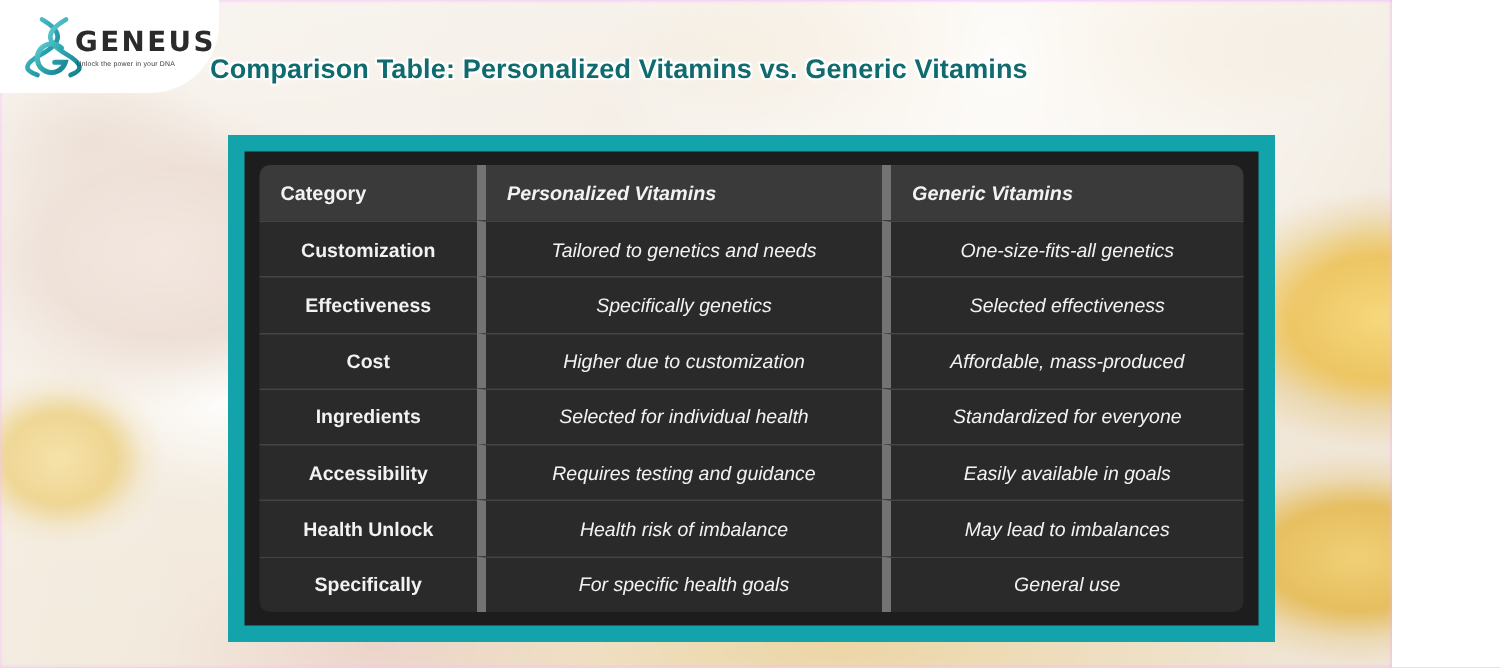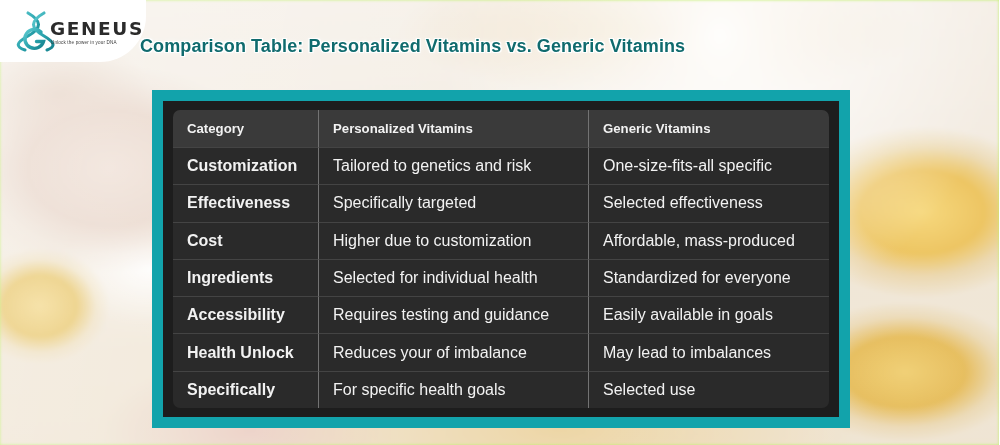--- a/index.html
+++ b/index.html
@@ -8,24 +8,24 @@
   }
   body {
     width: 1000px;
     height: 445px;
     font-family: "Liberation Sans", sans-serif;
     overflow: hidden;
   }
 
   #stage {
     position: relative;
-    width: 999px;
+    width: 928px;
     height: 445px;
     overflow: hidden;
-    background: #bef264;
+    background: #f0abfc;
   }
 
   
   .bg-photo {
     position: absolute;
     inset: 0;
     background-color: #f2ece4;
     background-image:
       
       radial-gradient(circle at 72% 8%, rgba(255,255,255,0.95) 0%, rgba(255,255,255,0.0) 34%),
@@ -152,27 +152,28 @@
     background: #3a3a3a;
     font-size: 13.2px;
     font-weight: 700;
     height: 37px;
   }
   table.cmp thead th:first-child { border-top-left-radius: 7px; }
   table.cmp thead th:last-child  { border-top-right-radius: 7px; }
 
   table.cmp td {
     background: #2a2a2a;
-    font-size: 16px;
+    font-size: 13px;
     font-weight: 400;
     height: 37px;
     border-top: 1px solid #444444;
+    text-align: center;
   }
   table.cmp td.cat { font-weight: 700; }
-  table.cmp th + th, table.cmp td + td { border-left: 1px solid #737373; }
+  table.cmp th + th, table.cmp td + td { border-left: 6px solid #737373; font-style: italic; }
   table.cmp tbody tr:last-child td:first-child { border-bottom-left-radius: 7px; }
   table.cmp tbody tr:last-child td:last-child  { border-bottom-right-radius: 7px; }
 
   .col-cat  { width: 145px; }
   .col-pers { width: 270px; }
   .col-gen  { width: auto; }
 </style>
 </head>
 <body>
 
@@ -219,51 +220,51 @@
         <thead>
           <tr>
             <th>Category</th>
             <th>Personalized Vitamins</th>
             <th>Generic Vitamins</th>
           </tr>
         </thead>
         <tbody>
           <tr>
             <td class="cat">Customization</td>
-            <td>Tailored to genetics and risk</td>
-            <td>One-size-fits-all specific</td>
+            <td>Tailored to genetics and needs</td>
+            <td>One-size-fits-all genetics</td>
           </tr>
           <tr>
             <td class="cat">Effectiveness</td>
-            <td>Specifically targeted</td>
+            <td>Specifically genetics</td>
             <td>Selected effectiveness</td>
           </tr>
           <tr>
             <td class="cat">Cost</td>
             <td>Higher due to customization</td>
             <td>Affordable, mass-produced</td>
           </tr>
           <tr>
             <td class="cat">Ingredients</td>
             <td>Selected for individual health</td>
             <td>Standardized for everyone</td>
           </tr>
           <tr>
             <td class="cat">Accessibility</td>
             <td>Requires testing and guidance</td>
             <td>Easily available in goals</td>
           </tr>
           <tr>
             <td class="cat">Health Unlock</td>
-            <td>Reduces your of imbalance</td>
+            <td>Health risk of imbalance</td>
             <td>May lead to imbalances</td>
           </tr>
           <tr>
             <td class="cat">Specifically</td>
             <td>For specific health goals</td>
-            <td>Selected use</td>
+            <td>General use</td>
           </tr>
         </tbody>
       </table>
     </div>
   </div>
 
 </div>
 
 </body></html>

